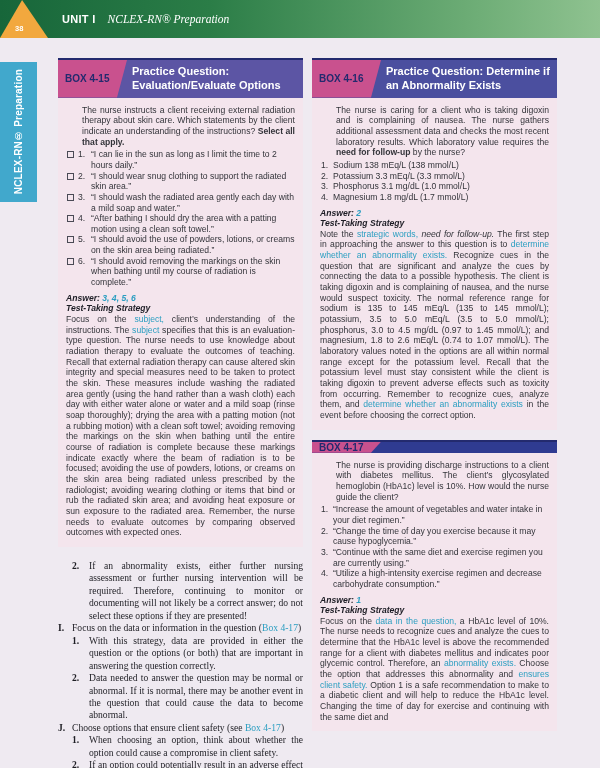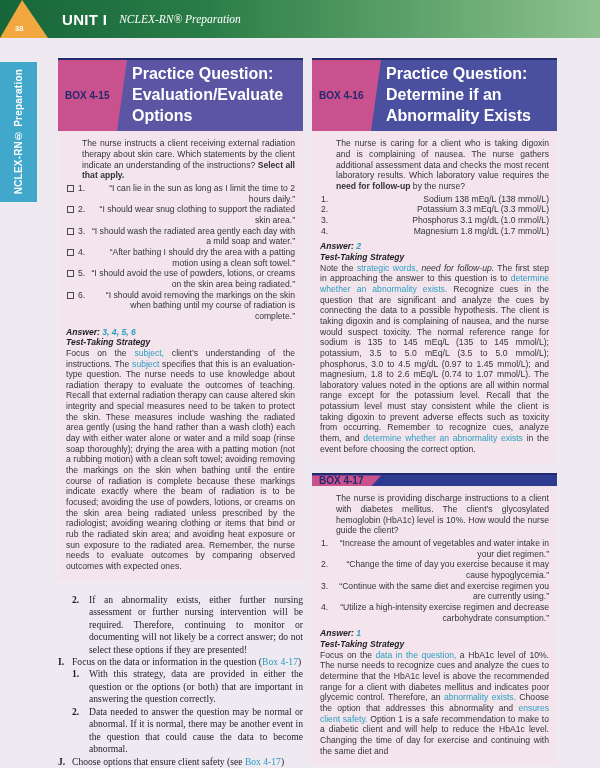--- a/index.html
+++ b/index.html
@@ -5,46 +5,46 @@
   html,body{margin:0;padding:0;}
   .page{position:relative;width:600px;height:768px;background:#EFEAF1;overflow:hidden;
         font-family:"Liberation Sans",sans-serif;}
   
   .topbar{position:absolute;left:0;top:0;width:600px;height:38px;
           background:linear-gradient(90deg,#17663A 0%,#2B7D47 35%,#6FAE77 80%,#8FC290 100%);
           display:flex;align-items:center;}
   .tri{position:absolute;left:0;top:0;width:48px;height:38px;background:#F2A83E;
        clip-path:polygon(46% 0,0 100%,100% 100%);}
   .pagenum{position:absolute;left:15px;top:24px;color:#fff;font-size:7.5px;font-weight:bold;z-index:2;}
-  .unit-label{margin-left:62px;color:#fff;font-weight:bold;font-size:15px;letter-spacing:.3px;z-index:2;}
+  .unit-label{margin-left:62px;color:#fff;font-weight:bold;font-size:11px;letter-spacing:.3px;z-index:2;}
   .unit-title{margin-left:12px;color:#fff;font-size:11.5px;font-style:italic;
               font-family:"Liberation Serif",serif;z-index:2;}
   
   .sidetab{position:absolute;left:0;top:62px;width:37px;height:140px;background:#41A8CC;
            display:flex;align-items:center;justify-content:center;}
   .sidetab span{writing-mode:vertical-rl;transform:rotate(180deg);color:#fff;font-weight:bold;
                 font-size:10px;letter-spacing:.2px;white-space:nowrap;}
   
   .content{position:absolute;left:58px;top:58px;width:499px;display:flex;gap:9px;}
   .col{width:245px;flex:none;}
   
   .box{border-top:2.5px solid #232A6E;}
   .box-header{display:flex;align-items:stretch;}
   .hdr-415{background:#5C55A4;} .hdr-416{background:#4B4F9F;} .hdr-417{background:#2F3B91;}
   .box-label{flex:none;width:62px;background:#C9518E;color:#232A6E;font-weight:bold;
              font-size:10px;display:flex;align-items:center;padding-left:7px;
              clip-path:polygon(0 0,100% 0,calc(100% - 10px) 100%,0 100%);white-space:nowrap;}
-  .box-title{color:#fff;font-weight:bold;font-size:16px;line-height:1.3;padding:4px 6px 5px 5px;}
+  .box-title{color:#fff;font-weight:bold;font-size:11px;line-height:1.3;padding:4px 6px 5px 5px;}
   .box-body{background:#F4E5ED;padding:7px 8px 9px 8px;font-size:8.6px;line-height:1.24;color:#33343A;}
   .q{margin:0 0 2px 16px;text-align:justify;}
   .opt{display:flex;align-items:flex-start;margin:0;}
   .chk{flex:none;width:5px;height:5px;border:1px solid #4a4a55;margin:2px 4px 0 1px;}
   .opt-num{flex:none;width:13px;}
   .opt-num.nochk{margin-left:1px;width:12px;}
-  .opt-text{flex:1;text-align:right;}
+  .opt-text{flex:1;}
   .ans{margin-top:5px;font-weight:bold;font-style:italic;color:#1d1d25;}
   .ans .answer-value{color:#2B9EC1;font-weight:600;}
   .strategy-heading{font-weight:bold;font-style:italic;color:#1d1d25;}
   .strategy{margin:0;text-align:justify;}
   .sg-teal{color:#2B9EC1;}
   .sg-b{font-weight:bold;}
   .sg-i{font-style:italic;}
   
   .outline{margin-top:13px;font-family:"Liberation Serif",serif;font-size:9.6px;
            line-height:1.3;color:#1e1e24;}

